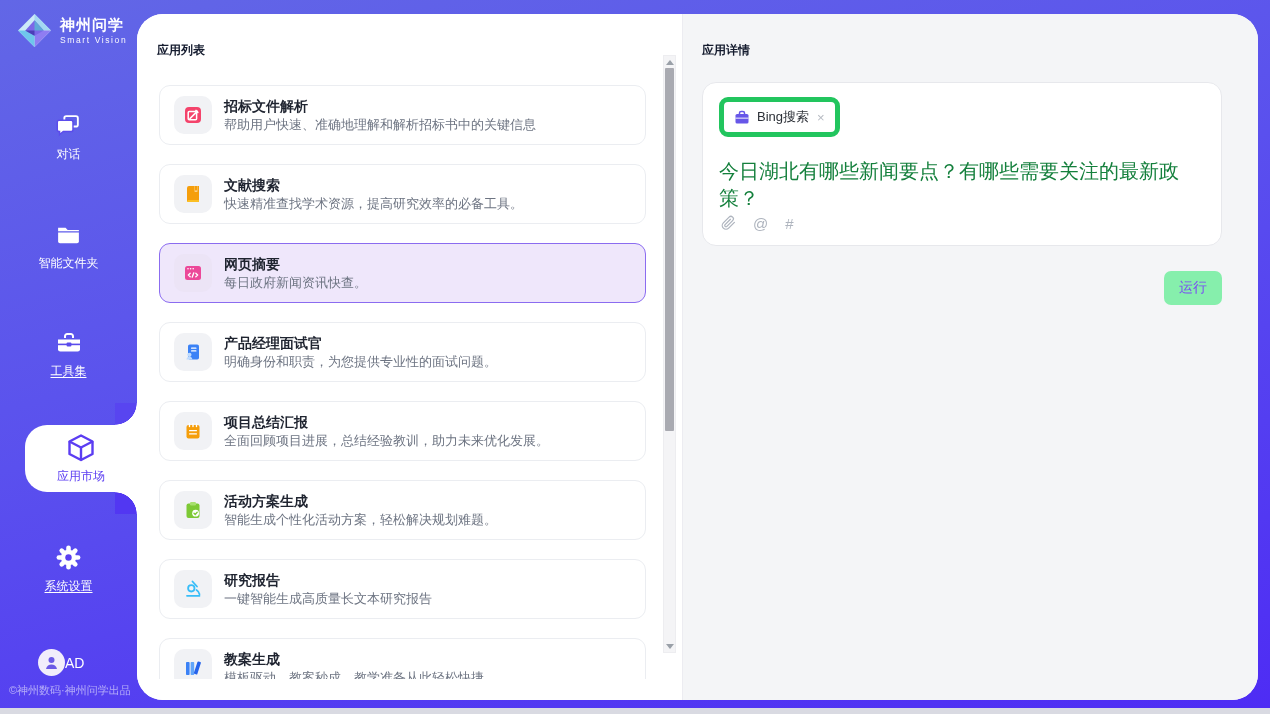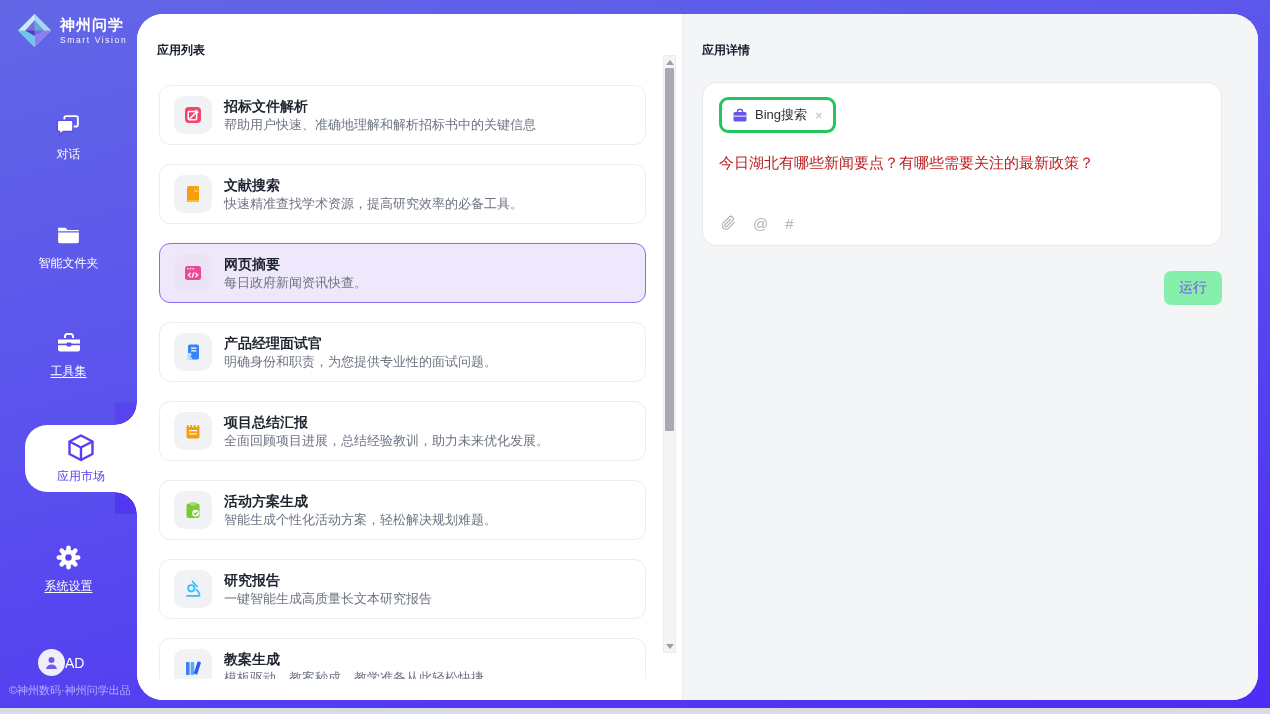--- a/index.html
+++ b/index.html
@@ -68,25 +68,25 @@
   .tri-down{width:0;height:0;border-left:4px solid transparent;border-right:4px solid transparent;border-top:5px solid #9aa0a8;}
   .sb-thumb{position:absolute;left:1px;top:12px;width:9px;height:363px;background:#a9aab1;border-radius:1px;cursor:pointer;}
   
   .detail-panel{flex:1;background:#f4f5f7;box-sizing:border-box;padding:27px 36px 0 19px;}
   .composer{
     position:relative;box-sizing:border-box;margin-top:22px;height:164px;background:#fff;
     border:1px solid #e7e8ec;border-radius:14px;padding:14px 16px;cursor:text;
   }
   .chip{
     display:inline-flex;align-items:center;gap:7px;height:30px;padding:0 10px;
-    background:#fff;border:3px solid #22c55e;border-radius:9px;cursor:pointer;
+    background:#fff;border:5px solid #22c55e;border-radius:9px;cursor:pointer;
   }
   .chip-label{font-size:13px;color:#2b2f36;}
   .chip-x{font-size:13px;color:#b6bac2;margin-left:1px;cursor:pointer;}
-  .query{margin-top:21px;font-size:15px;color:#b91c1c;}
+  .query{margin-top:21px;font-size:20px;color:#15803d;}
   .composer-tools{position:absolute;left:18px;bottom:14px;display:flex;align-items:center;gap:17px;color:#aeb4be;}
   .tool-glyph{font-size:15px;color:#aeb4be;cursor:pointer;line-height:1;}
   .run-row{display:flex;justify-content:flex-end;margin-top:25px;}
   .run-btn{
     background:#86efac;color:#7a4bf5;border:none;border-radius:7px;
     font-size:14px;padding:8px 15px;cursor:pointer;font-family:inherit;
   }
   svg{display:block;}
 </style>
 </head>

